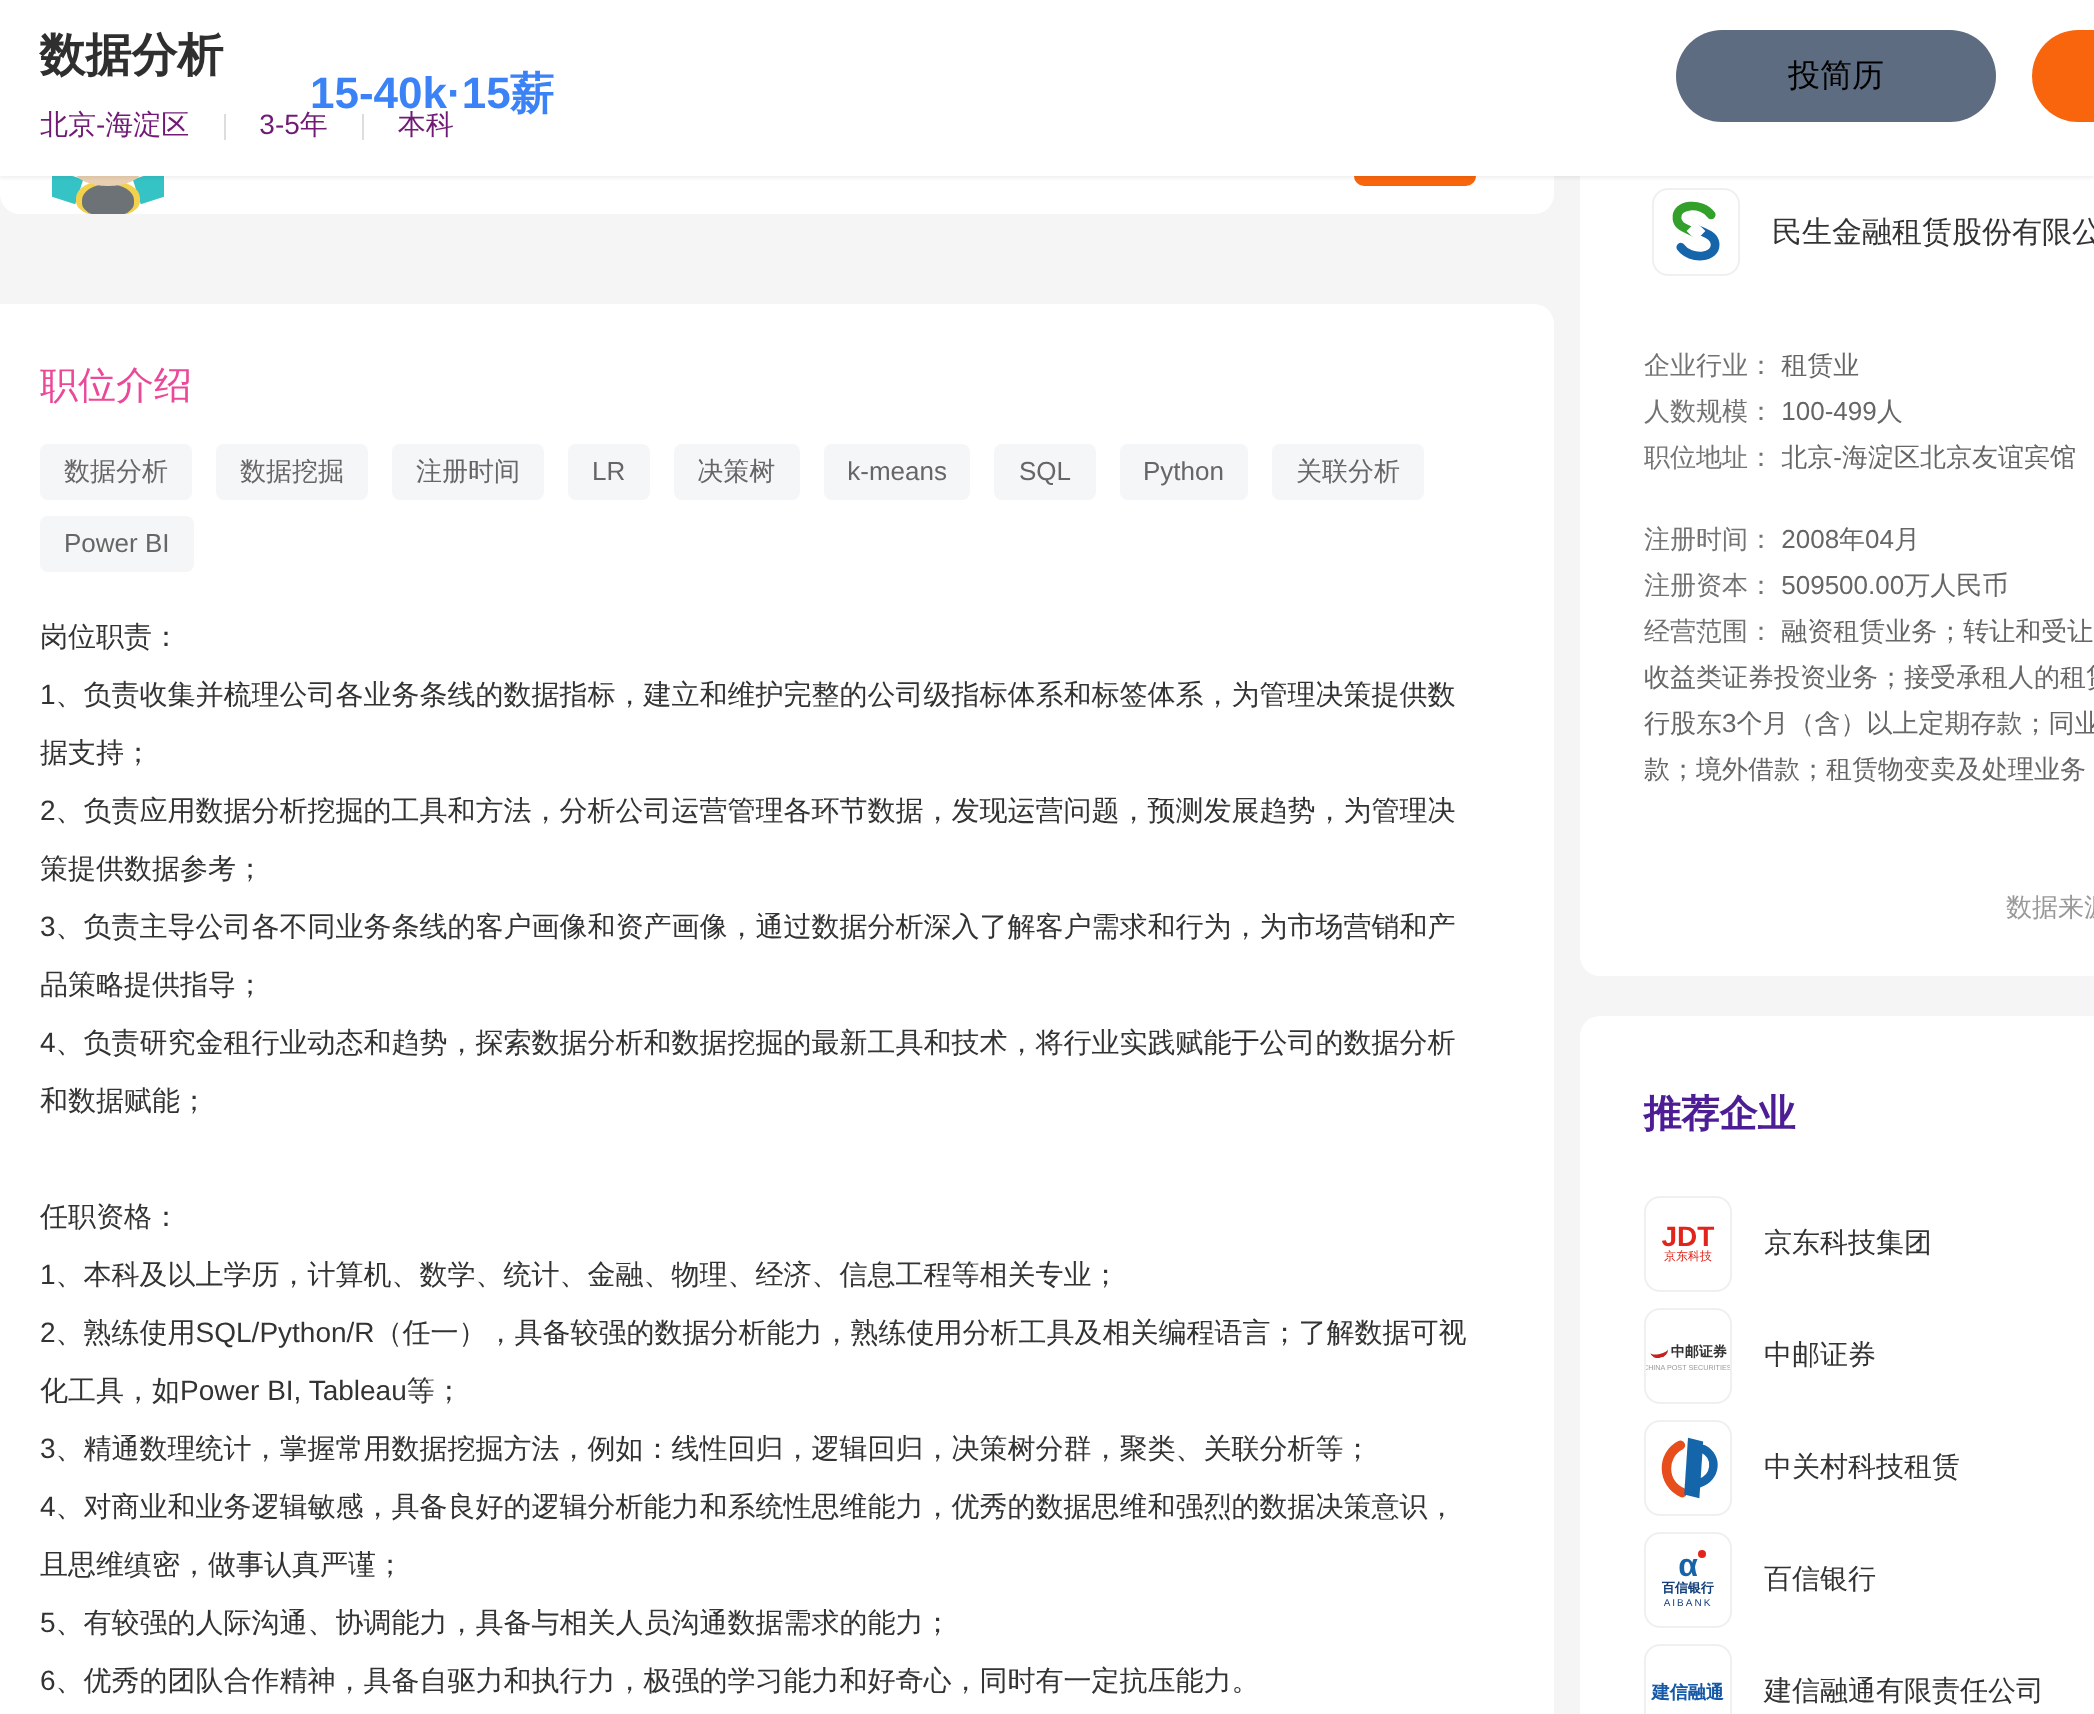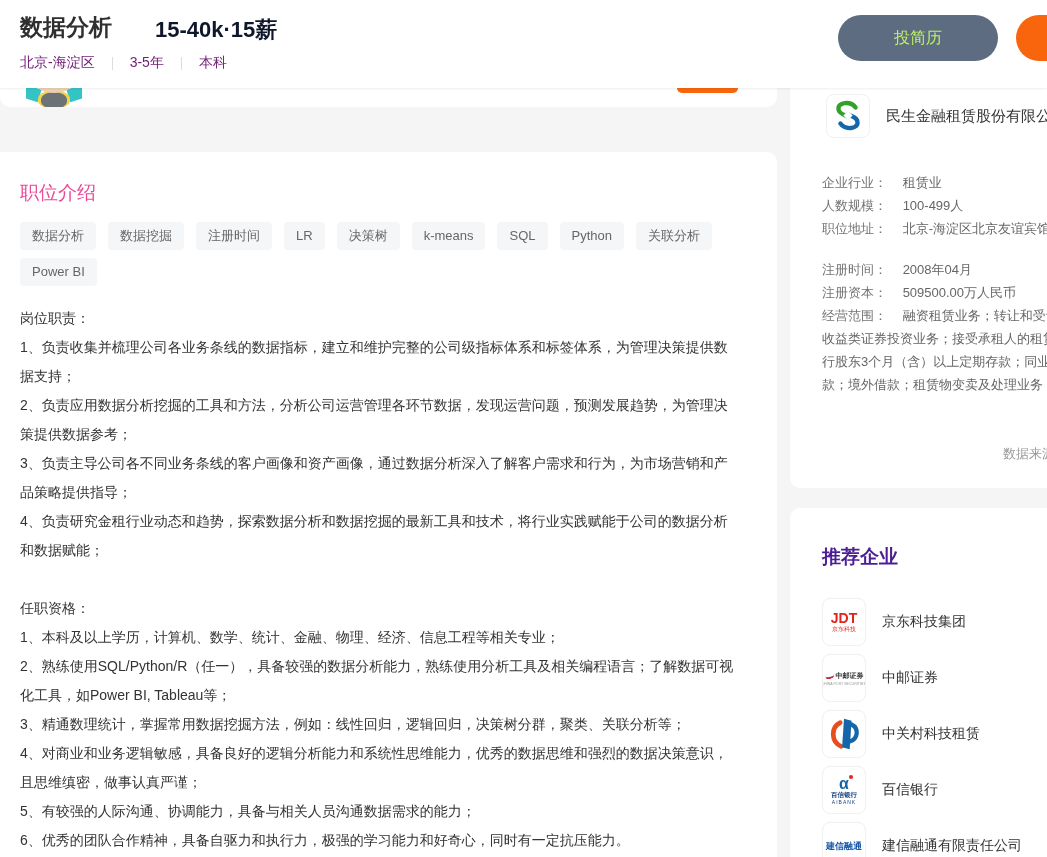--- a/index.html
+++ b/index.html
@@ -3,26 +3,26 @@
 <meta charset="utf-8">
 <style>
   * { margin:0; padding:0; box-sizing:border-box; }
   html,body { width:1047px; height:857px; overflow:hidden; background:#f5f5f5;
     font-family:"Liberation Sans", sans-serif; color:#333; }
 
   
   .top-header { position:absolute; left:0; top:0; width:1047px; height:88px;
     background:#fff; z-index:10; box-shadow:0 1px 2px rgba(0,0,0,.07); }
   .job-title { position:absolute; left:20px; top:12px; font-size:23px; font-weight:bold; color:#2f2f2f; }
-  .salary { position:absolute; left:155px; top:15px; font-size:22px; font-weight:bold; color:#0f172a; }
+  .salary { position:absolute; left:155px; top:32px; font-size:22px; font-weight:bold; color:#3b82f6; }
   .meta-row { position:absolute; left:20px; top:54px; display:flex; align-items:center;
     font-size:14px; color:#701a75; }
   .meta-divider { width:1px; height:13px; background:#ddd; margin:0 17px; }
   .apply-btn { position:absolute; left:838px; top:15px; width:160px; height:46px;
-    border-radius:23px; background:#5d6c80; color:#bef264; font-size:16px; border:none;
+    border-radius:23px; background:#5d6c80; color:#000000; font-size:16px; border:none;
     display:flex; align-items:center; justify-content:center; cursor:pointer; }
   .chat-btn { position:absolute; left:1016px; top:15px; width:120px; height:46px;
     border-radius:23px; background:#f8650c; border:none; cursor:pointer; }
 
   
   .card { position:absolute; background:#fff; z-index:1; }
   .card-recruiter { left:0; top:60px; width:777px; height:47px; border-radius:0 0 10px 10px; }
   .card-main { left:0; top:152px; width:777px; height:720px; border-radius:0 10px 0 0; }
   .card-company { left:790px; top:60px; width:330px; height:428px; border-radius:10px; }
   .card-reco { left:790px; top:508px; width:330px; height:400px; border-radius:10px; }
@@ -47,21 +47,21 @@
   .desc p { line-height:29px; min-height:29px; word-break:break-word; }
 
   
   .co-logo-box { position:absolute; left:36px; top:34px; width:44px; height:44px;
     border:1px solid #f0f0f0; border-radius:8px; display:flex; align-items:center; justify-content:center; background:#fff; }
   .co-name { position:absolute; left:96px; top:47px; font-size:15px; font-weight:500; color:#333; white-space:nowrap; cursor:pointer; }
   .co-fields { position:absolute; left:32px; top:111px; font-size:13px; color:#666; }
   .co-fields .row { line-height:23px; white-space:nowrap; }
   .co-fields .gap { height:18px; }
   .co-fields .label { color:#737373; }
-  .co-fields .value { color:#666;margin-left:12px; }
+  .co-fields .value { color:#666; }
   .data-source { position:absolute; left:213px; top:385px; font-size:13px; color:#999; white-space:nowrap; }
 
   
   .reco-title { position:absolute; left:32px; top:36px; font-size:19px; font-weight:700; color:#4c1d95; }
   .reco-list { position:absolute; left:32px; top:92px; display:flex; flex-direction:column; gap:12px; }
   .reco-row { display:flex; align-items:center; gap:16px; height:44px; cursor:pointer; }
   .reco-logo { width:44px; height:48px; border:1px solid #f0f0f0; border-radius:8px; flex:0 0 44px;
     display:flex; flex-direction:column; align-items:center; justify-content:center; background:#fff; overflow:hidden; }
   .reco-name { font-size:14px; color:#333; white-space:nowrap; }
 

